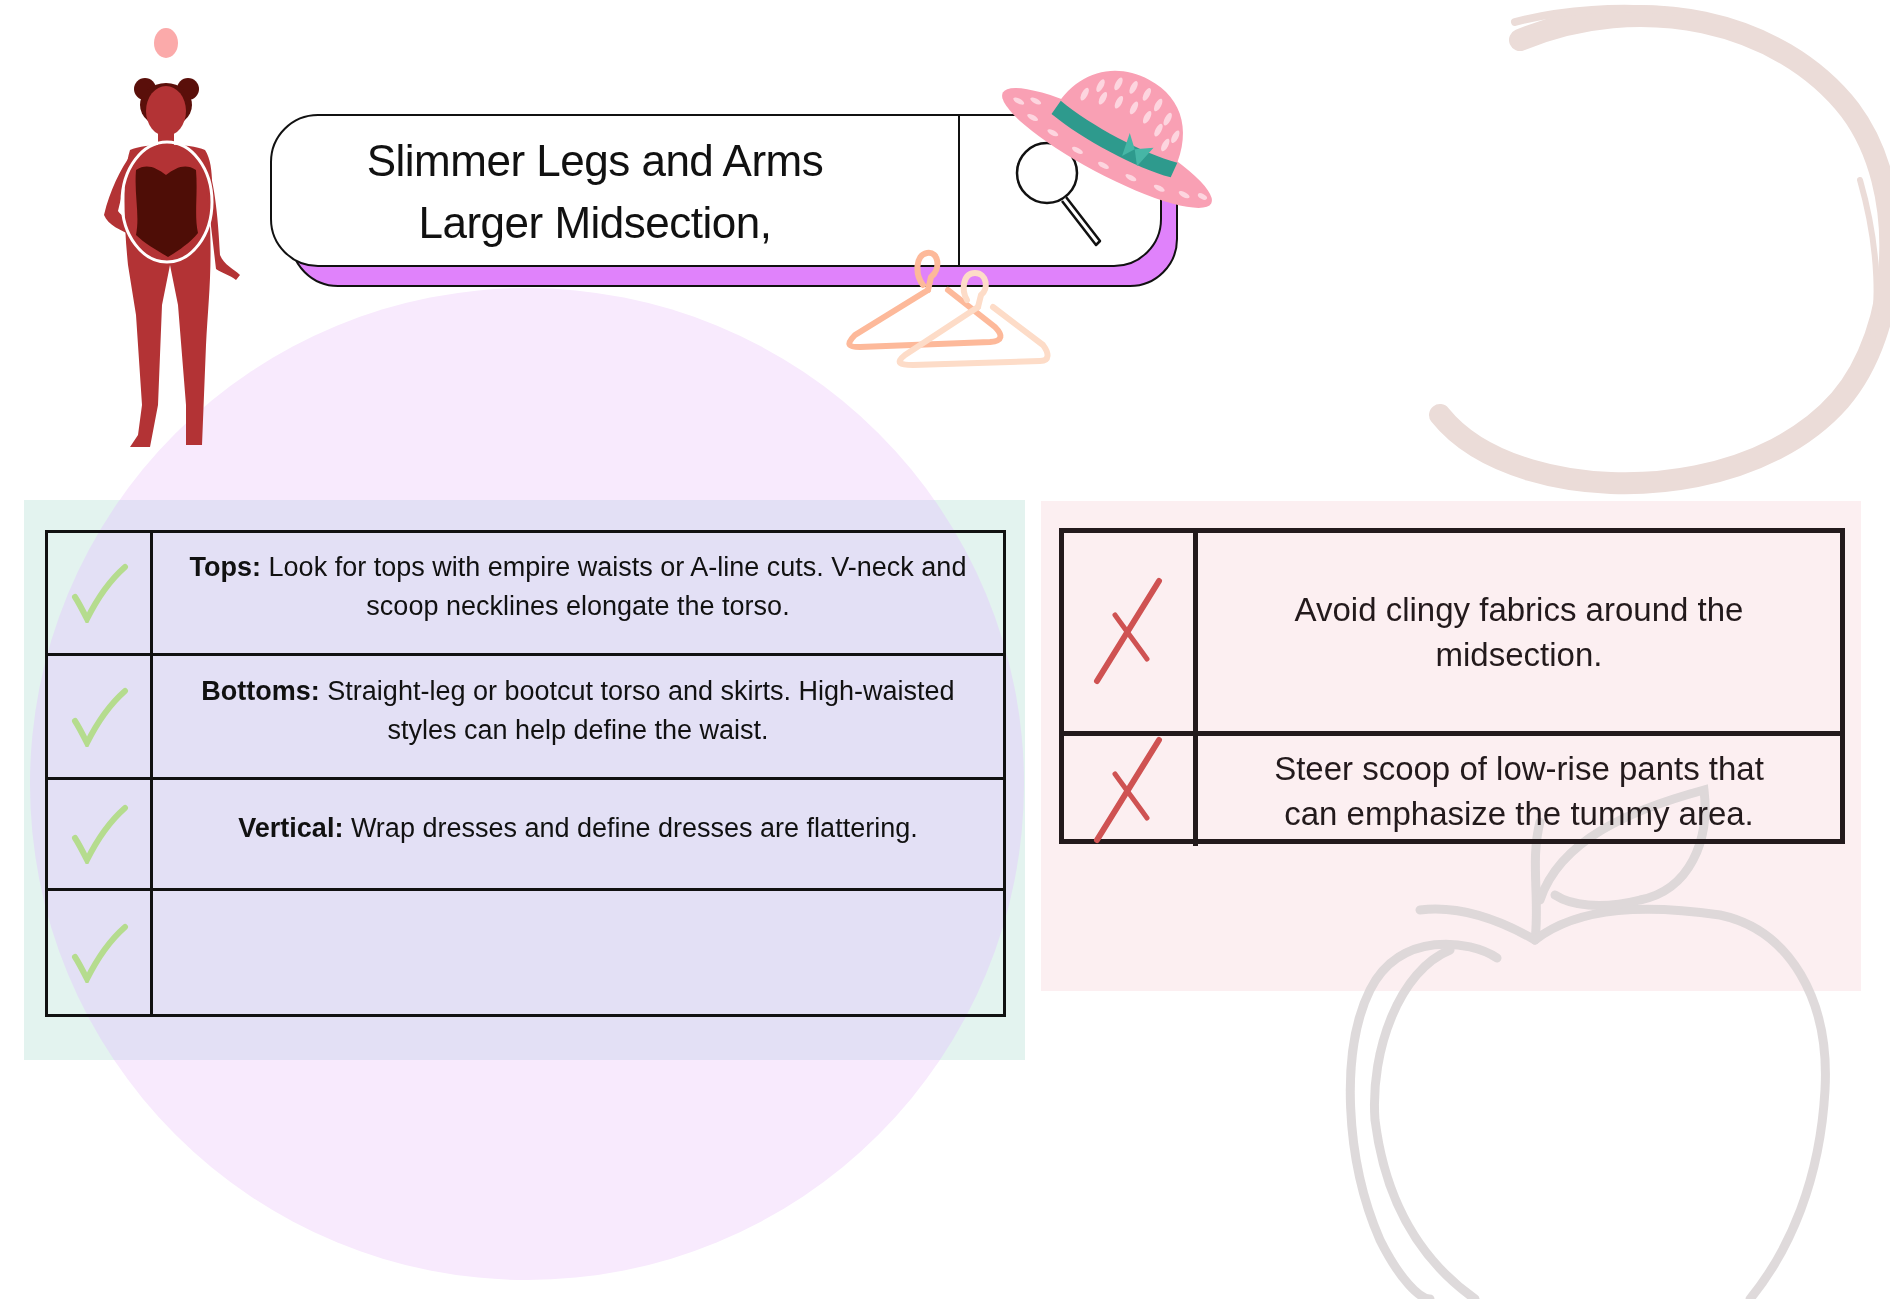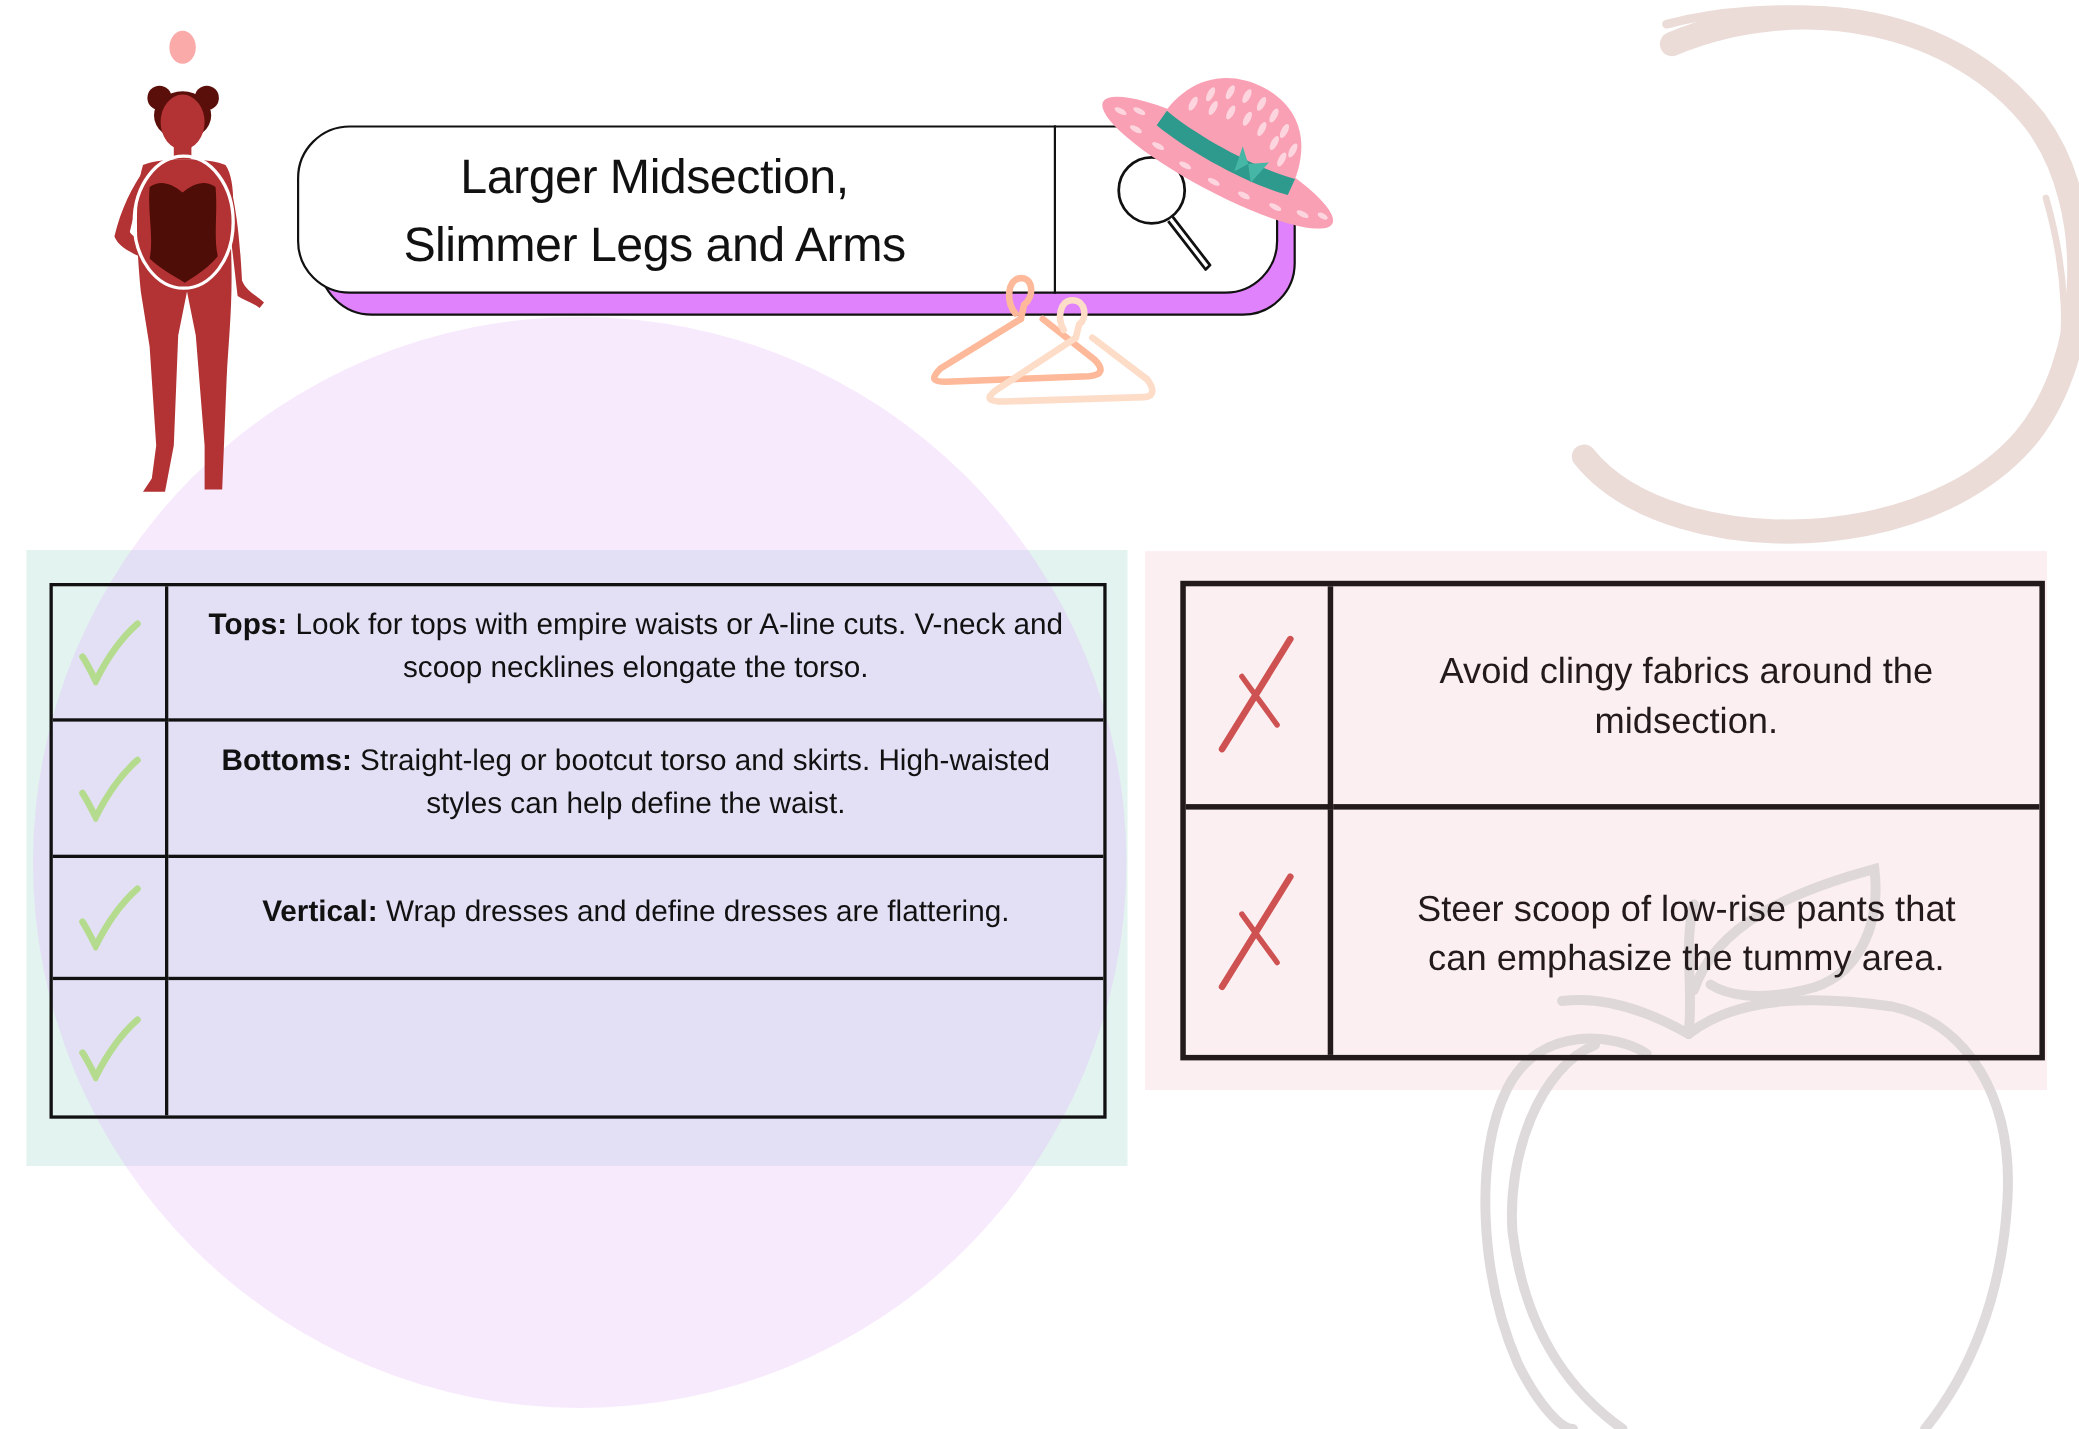--- a/index.html
+++ b/index.html
@@ -46,23 +46,23 @@
   .do-cell-icon { border-right: 3px solid #111; display: flex; align-items: center; justify-content: center; }
   .do-cell-text {
     display: flex; align-items: center; justify-content: center; text-align: center;
     padding: 0 30px 12px 30px; font-size: 27px; line-height: 39px; color: #111;
   }
   .do-row-last { border-bottom: none; }
   .do-cell-text b { font-weight: bold; }
 
   
   .dont-table {
-    left: 1059px; top: 528px; width: 786px; height: 436px;
+    left: 1059px; top: 528px; width: 786px; height: 316px;
     border: 5px solid #231A1C; box-sizing: border-box;
-    display: grid; grid-template-columns: 134px 1fr; grid-template-rows: 203px 1fr; margin-left: 14px;
+    display: grid; grid-template-columns: 134px 1fr; grid-template-rows: 203px 1fr;
   }
   .dont-cell-icon, .dont-cell-text { box-sizing: border-box; }
   .dont-cell-icon { border-right: 5px solid #231A1C; display: flex; align-items: center; justify-content: center; }
   .dont-cell-text {
     display: flex; align-items: center; justify-content: center; text-align: center;
     padding: 0 60px; font-size: 33px; line-height: 45px; color: #231A1C;
   }
   .dont-row1 { border-bottom: 5px solid #231A1C; }
 </style>
 </head>
@@ -119,22 +119,22 @@
 
   <path d="M46 95 C56 88 66 92 76 100 C86 92 96 88 106 95 C108 120 104 140 108 158 C100 168 88 176 78 182 C68 176 54 168 46 160 C50 140 44 120 46 95 Z" fill="#4E0D06"></path>
 
   <ellipse cx="77" cy="127" rx="45" ry="60" fill="none" stroke="#ffffff" stroke-width="3"></ellipse>
 </svg>
 
 <div class="abs title-shadow"></div>
 <div class="abs title-box"></div>
 <div class="abs title-divider"></div>
 <div class="abs title-text">
+  <span>Slimmer Legs and Arms</span>
   <span>Larger Midsection,</span>
-  <span>Slimmer Legs and Arms</span>
 </div>
 <svg class="abs" style="left:1010px;top:135px" width="100" height="115" viewBox="0 0 100 115">
   <circle cx="37" cy="38" r="30" fill="#fff" stroke="#111" stroke-width="2.5"></circle>
   <path d="M56 62 L90 106 L86 110 L52 66" fill="#fff" stroke="#111" stroke-width="2.5" stroke-linejoin="round"></path>
 </svg>
 
 <svg class="abs" style="left:1000px;top:58px" width="230" height="150" viewBox="0 0 230 150">
   <g transform="rotate(28 115 75)">
     <ellipse cx="115" cy="92" rx="118" ry="26" fill="#F9A0B4"></ellipse>
     <path d="M50 88 C50 40 80 12 120 12 C160 12 185 40 185 88 Z" fill="#F9A0B4"></path>

